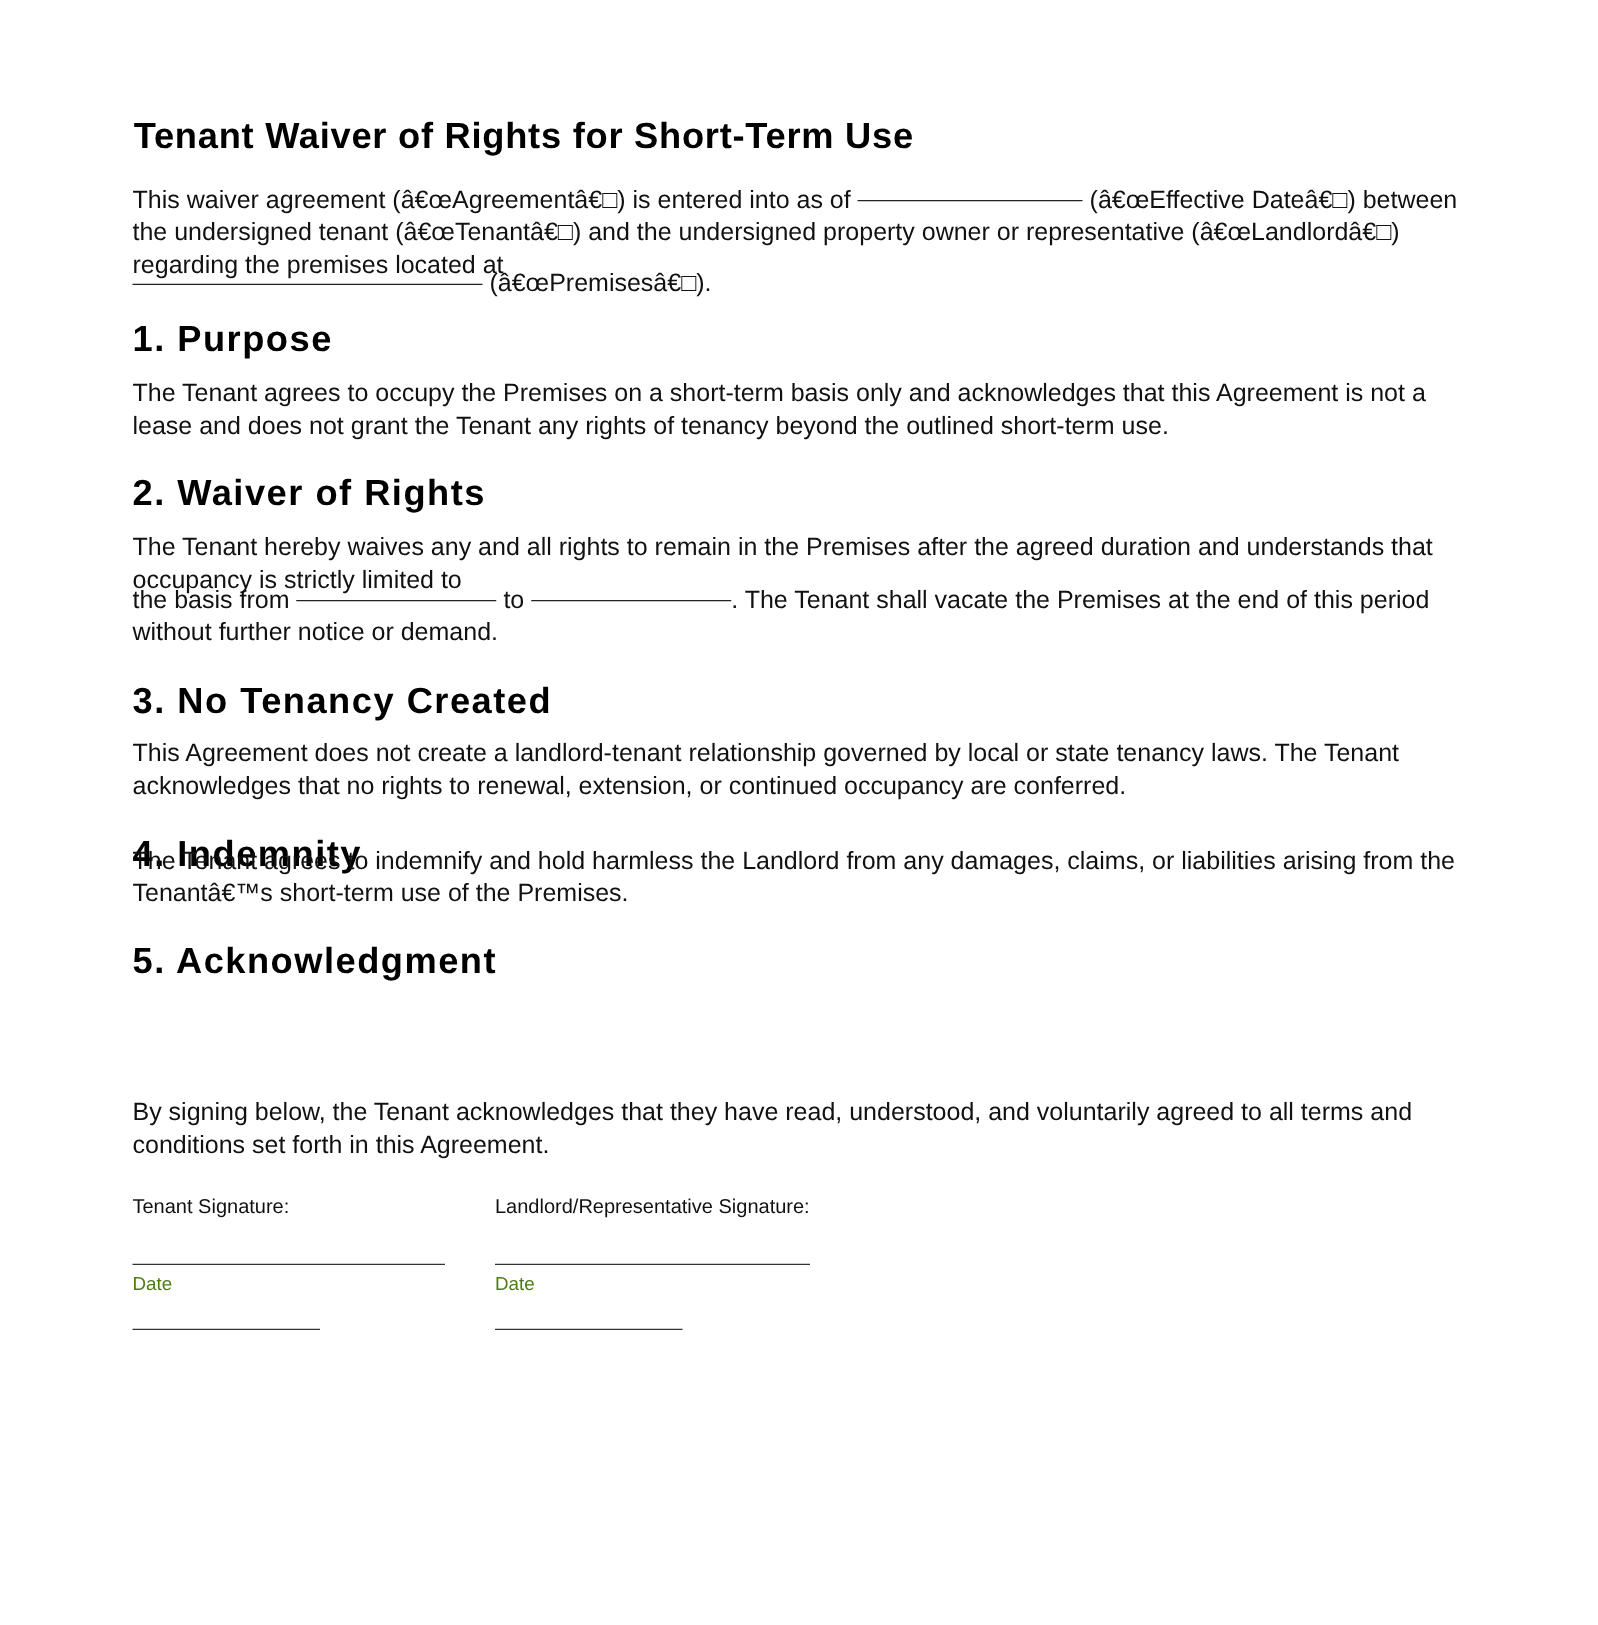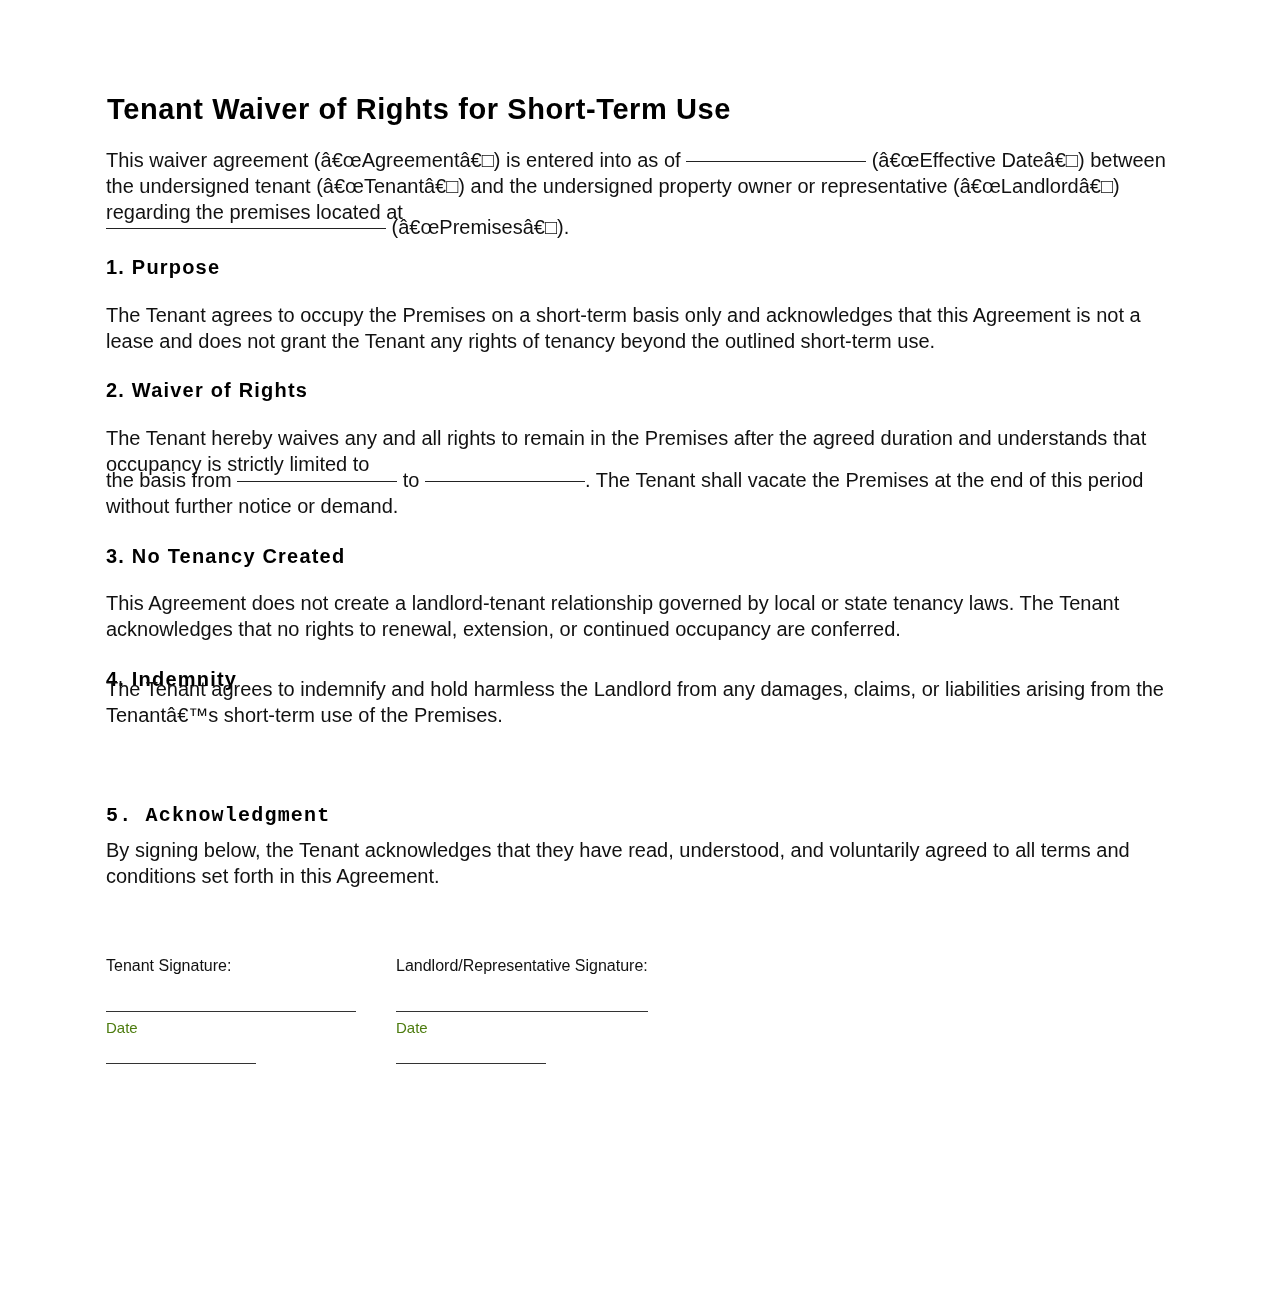--- a/index.html
+++ b/index.html
@@ -23,21 +23,21 @@
       letter-spacing: 0.6px;
       margin: 0;
       position: absolute;
       top: 93px;
       left: 1px;
       white-space: nowrap;
       color: #000;
     }
     h2 {
       font-family: "Liberation Sans", sans-serif;
-      font-size: 20px;
+      font-size: 29px;
       font-weight: bold;
       letter-spacing: 1.2px;
       margin: 0;
       position: absolute;
       left: 0;
       white-space: nowrap;
       color: #000;
     }
     p {
       margin: 0;
@@ -94,22 +94,22 @@
   <p style="top:468px;">
     <span>the basis from </span><span class="blank" style="width:160px;"></span><span> to </span><span class="blank" style="width:160px;"></span><span>. The Tenant shall vacate the Premises at the end of this period without further notice or demand.</span>
   </p>
 
   <h2 style="top:545px;">3. No Tenancy Created</h2>
   <p style="top:591px;">This Agreement does not create a landlord-tenant relationship governed by local or state tenancy laws. The Tenant acknowledges that no rights to renewal, extension, or continued occupancy are conferred.</p>
 
   <h2 style="top:668px;">4. Indemnity</h2>
   <p style="top:677px;">The Tenant agrees to indemnify and hold harmless the Landlord from any damages, claims, or liabilities arising from the Tenantâ€™s short-term use of the Premises.</p>
 
-  <h2 style="top:804px;font-family:Liberation Mono, monospace;">5. Acknowledgment</h2>
-  <p style="top:838px;">By signing below, the Tenant acknowledges that they have read, understood, and voluntarily agreed to all terms and conditions set forth in this Agreement.</p>
+  <h2 style="top:753px;">5. Acknowledgment</h2>
+  <p style="top:878px;">By signing below, the Tenant acknowledges that they have read, understood, and voluntarily agreed to all terms and conditions set forth in this Agreement.</p>
 
   <div>
     <span class="sig-label" style="left:0; top:937px;">Tenant Signature:</span>
     <div class="sig-line" style="left:0; top:1011px; width:250px;"></div>
     <span class="date-label" style="left:0; top:1019px;">Date</span>
     <div class="sig-line" style="left:0; top:1063px; width:150px;"></div>
 
     <span class="sig-label" style="left:290px; top:937px;">Landlord/Representative Signature:</span>
     <div class="sig-line" style="left:290px; top:1011px; width:252px;"></div>
     <span class="date-label" style="left:290px; top:1019px;">Date</span>

